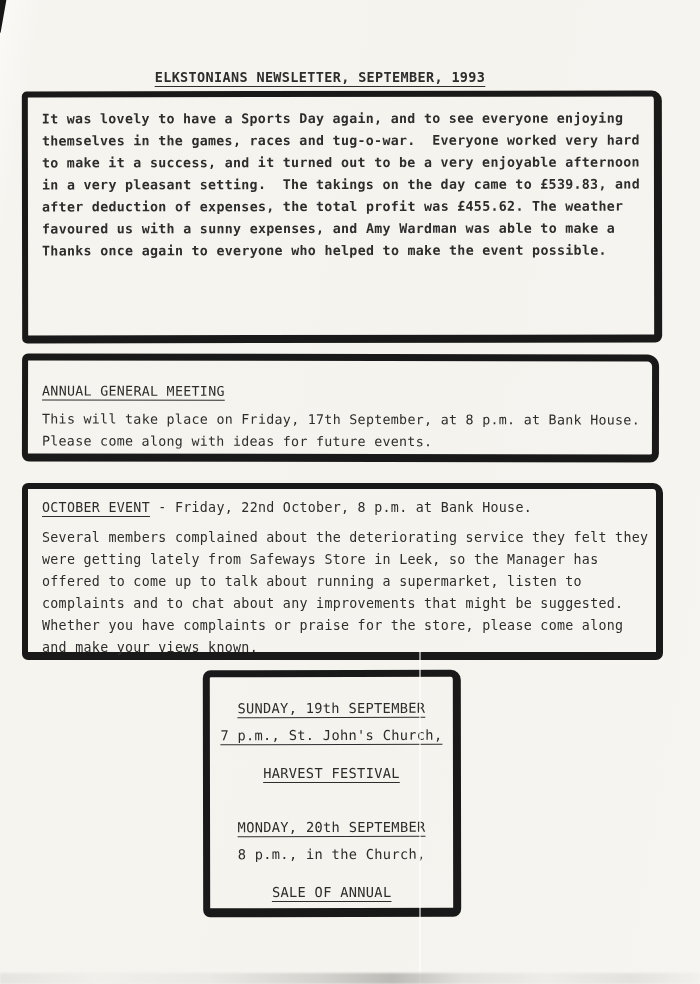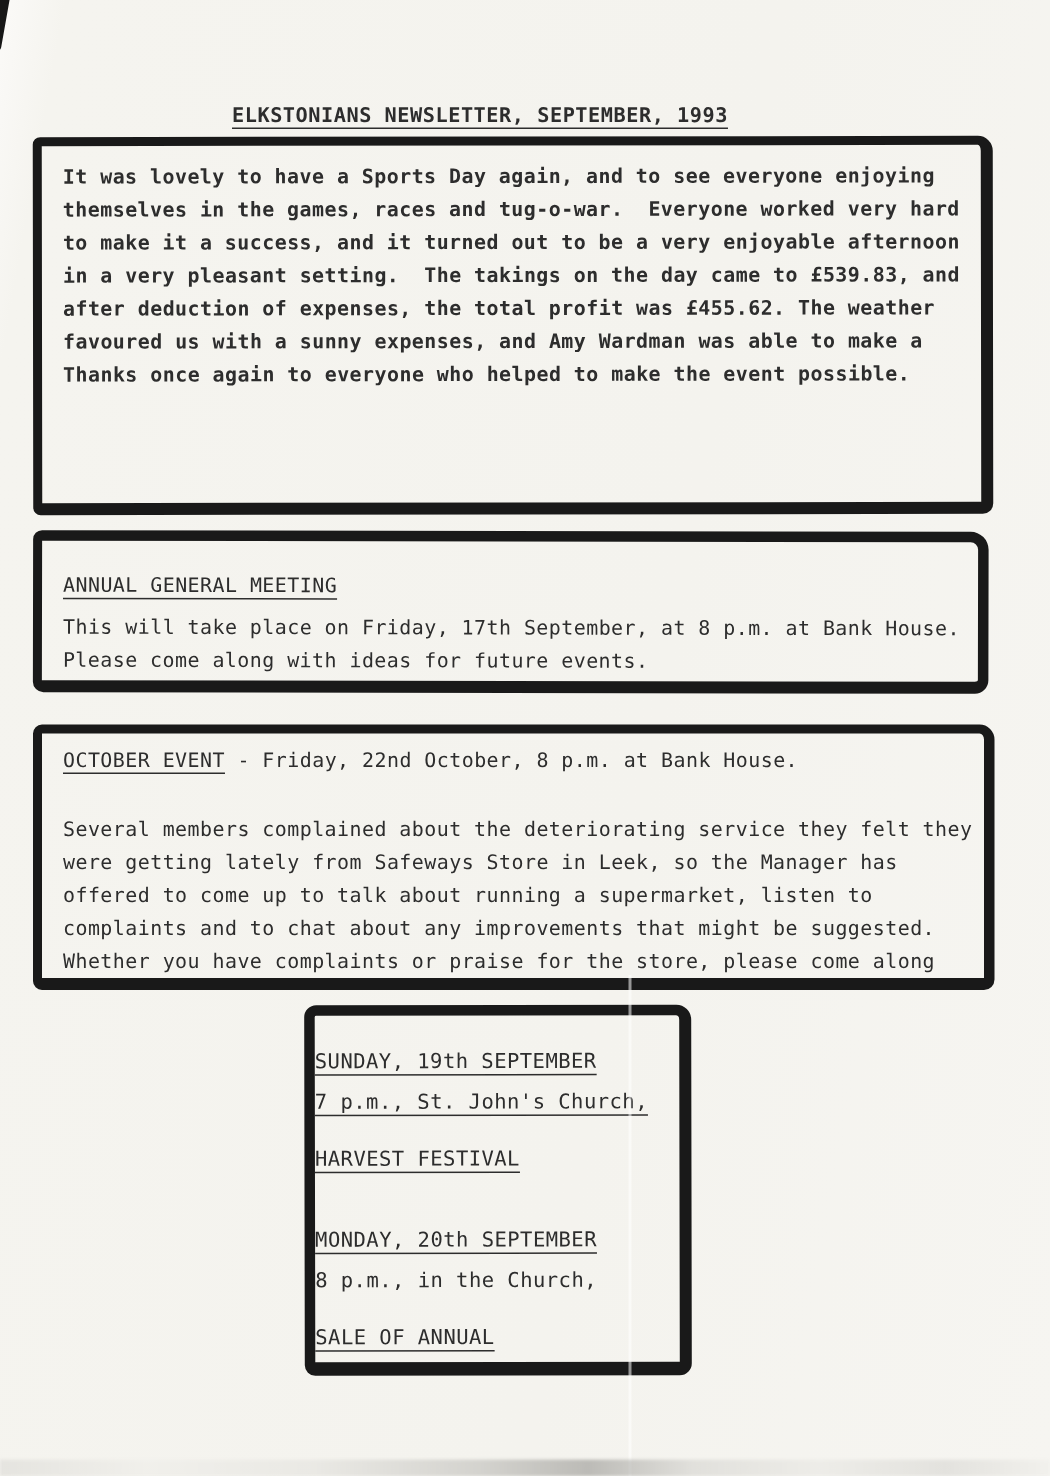--- a/index.html
+++ b/index.html
@@ -54,37 +54,38 @@
     left: 22px; top: 483px; width: 641px; height: 177px;
     border-width: 6px 7px 8px 6px;
     border-radius: 6px 10px 7px 6px;
     padding: 8px 10px 0 14px;
   }
   .box4 {
     left: 203px; top: 670px; width: 258px; height: 247px;
     border-width: 7px 8px 9px 7px;
     border-radius: 8px 10px 8px 7px;
     padding: 18px 0 0 0;
+    text-align: center;
     transform: rotate(-0.1deg);
   }
   .line {
     font-size: 13.3px;
     line-height: 22px;
     letter-spacing: 0.3px;
     white-space: pre;
     margin: 0;
   }
   .heading {
     font-size: 13.3px;
     line-height: 22px;
     letter-spacing: 0.3px;
     white-space: pre;
     margin: 0 0 6px 0;
   }
-  .box3 .heading { margin-bottom: 24px; }
+  .box3 .heading { margin-bottom: 8px; }
   .underline {
     text-decoration: underline;
     text-underline-offset: 4px;
     text-decoration-thickness: 1.3px;
   }
   .c-line {
     font-size: 13.7px;
     line-height: 27px;
     letter-spacing: 0.3px;
     white-space: pre;
@@ -140,20 +141,21 @@
   <p class="line">Please come along with ideas for future events.</p>
 </section>
 
 <section class="box box3">
   <p class="heading"><span class="underline">OCTOBER EVENT</span><span> - Friday, 22nd October, 8 p.m. at Bank House.</span></p>
   <p class="line">Several members complained about the deteriorating service they felt they</p>
   <p class="line">were getting lately from Safeways Store in Leek, so the Manager has</p>
   <p class="line">offered to come up to talk about running a supermarket, listen to</p>
   <p class="line">complaints and to chat about any improvements that might be suggested.</p>
   <p class="line">Whether you have complaints or praise for the store, please come along</p>
+  <p class="line">and make your views known.</p>
 </section>
 
 <section class="box box4">
   <p class="c-line underline">SUNDAY, 19th SEPTEMBER</p>
   <p class="c-line underline">7 p.m., St. John's Church,</p>
   <div class="gap-sm"></div>
   <p class="c-line underline">HARVEST FESTIVAL</p>
   <div class="gap-lg"></div>
   <p class="c-line underline">MONDAY, 20th SEPTEMBER</p>
   <p class="c-line">8 p.m., in the Church,</p>

